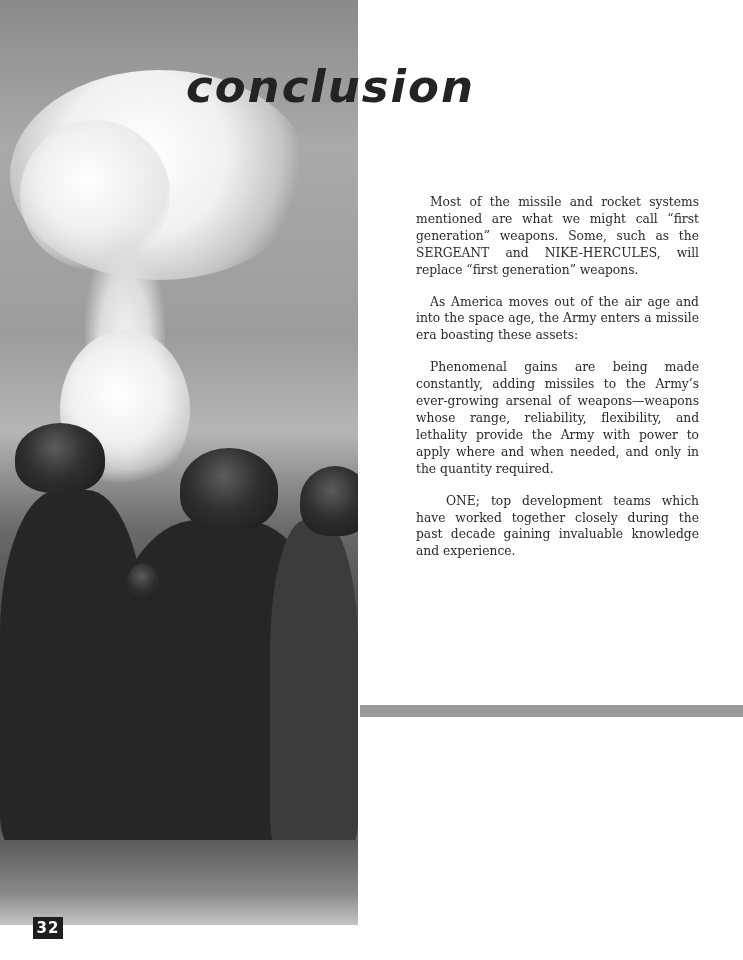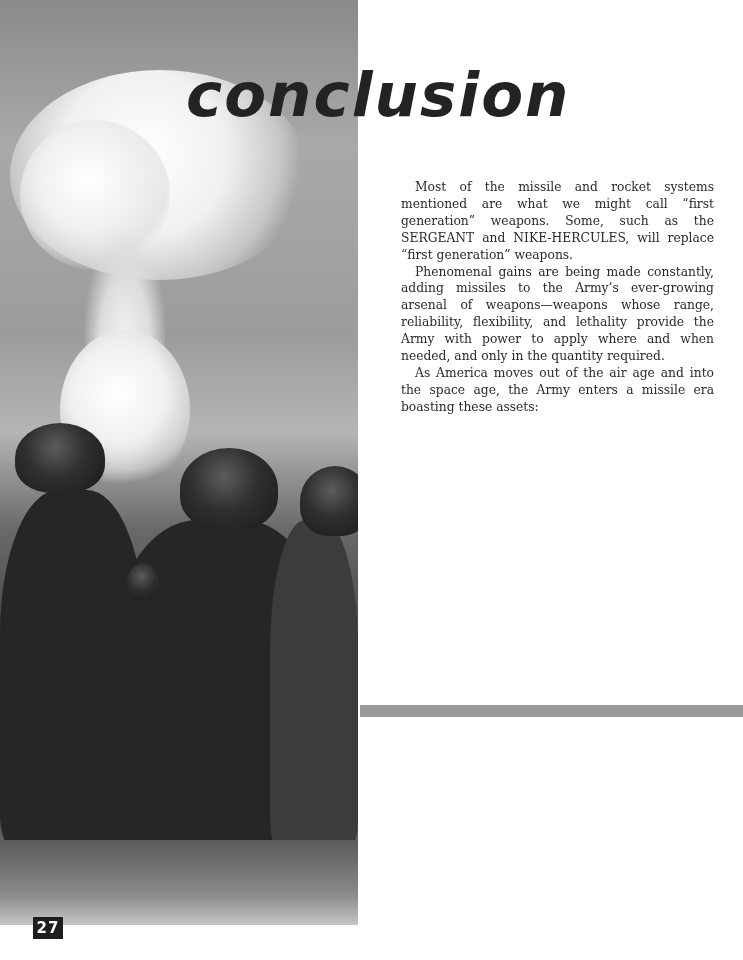--- a/index.html
+++ b/index.html
@@ -6,23 +6,23 @@
   body { width:743px; height:960px; position:relative; background:#ffffff; overflow:hidden; font-family:"DejaVu Serif", serif; }
   .photo { position:absolute; left:0; top:0; width:358px; height:960px; overflow:hidden;
     background: linear-gradient(180deg, #8a8a8a 0%, #a9a9a9 15%, #9c9c9c 35%, #b5b5b5 45%, #6a6a6a 55%, #3a3a3a 70%, #4a4a4a 85%, #8f8f8f 92%, #eeeeee 97%, #ffffff 100%); }
   .cloud { position:absolute; border-radius:50%; background:radial-gradient(circle at 45% 40%, #ffffff 0%, #f0f0f0 40%, rgba(220,220,220,0.6) 65%, rgba(180,180,180,0) 75%); }
   .stem { position:absolute; left:85px; top:230px; width:80px; height:240px;
     background:radial-gradient(ellipse at 50% 50%, #f4f4f4 0%, #dcdcdc 45%, rgba(170,170,170,0) 75%); }
   .helmet { position:absolute; border-radius:50% 50% 40% 40%; background:radial-gradient(circle at 45% 35%, #5c5c5c 0%, #2f2f2f 45%, #1a1a1a 100%); }
   .body-shape { position:absolute; background:#262626; border-radius:40% 40% 10% 10%; }
   .ground { position:absolute; left:0; top:840px; width:358px; height:90px; background:linear-gradient(180deg,#5a5a5a 0%, #8a8a8a 60%, #cfcfcf 100%); }
   .ground-white { position:absolute; left:0; top:925px; width:362px; height:35px; background:#ffffff; }
-  .title { position:absolute; left:186px; top:64px; font-family:"DejaVu Sans", sans-serif; font-weight:bold; font-style:italic; font-size:61px; color:#232323; letter-spacing:2px; line-height:1; }
+  .title { position:absolute; left:186px; top:64px; font-family:"DejaVu Sans", sans-serif; font-weight:bold; font-style:italic; font-size:45px; color:#232323; letter-spacing:2px; line-height:1; }
   .text { position:absolute; left:401px; top:179px; width:313px; font-size:12.3px; line-height:16.9px; color:#2a2a2a; text-align:justify; }
-  .text p { margin:0; text-indent:14px; }
+  .text p { margin:15px; text-indent:14px; }
   .text p.item { text-indent:30px; }
   .gray-bar { position:absolute; left:360px; top:705px; width:383px; height:12px; background:#9a9a9a; }
   .page-num { position:absolute; left:33px; top:917px; width:30px; height:22px; background:#1e1e1e; color:#ffffff; font-family:"DejaVu Sans", sans-serif; font-weight:bold; font-size:15px; line-height:22px; text-align:center; letter-spacing:1px; }
 </style>
 </head>
 <body>
 
 <div class="photo">
   <div class="cloud" style="left:10px;top:70px;width:300px;height:210px;"></div>
   <div class="cloud" style="left:20px;top:120px;width:150px;height:150px;"></div>
@@ -36,19 +36,20 @@
   <div class="body-shape" style="left:270px;top:520px;width:88px;height:330px;background:#3c3c3c;"></div>
   <div class="helmet" style="left:300px;top:466px;width:70px;height:70px;"></div>
   <div class="ground"></div>
   <div class="ground-white"></div>
 </div>
 
 <div class="title">conclusion</div>
 
 <div class="text">
   <p>Most of the missile and rocket systems mentioned are what we might call “first generation” weapons. Some, such as the SERGEANT and NIKE-HERCULES, will replace “first generation” weapons.</p>
+  <p>As America moves out of the air age and into the space age, the Army enters a missile era boasting these assets:</p>
   <p>Phenomenal gains are being made constantly, adding missiles to the Army’s ever-growing arsenal of weapons—weapons whose range, reliability, flexibility, and lethality provide the Army with power to apply where and when needed, and only in the quantity required.</p>
-  <p>As America moves out of the air age and into the space age, the Army enters a missile era boasting these assets:</p>
+  <p class="item">ONE; top development teams which have worked together closely during the past decade gaining invaluable knowledge and experience.</p>
 </div>
 
 <div class="gray-bar"></div>
 
-<div class="page-num">27</div>
+<div class="page-num">32</div>
 
 </body></html>

